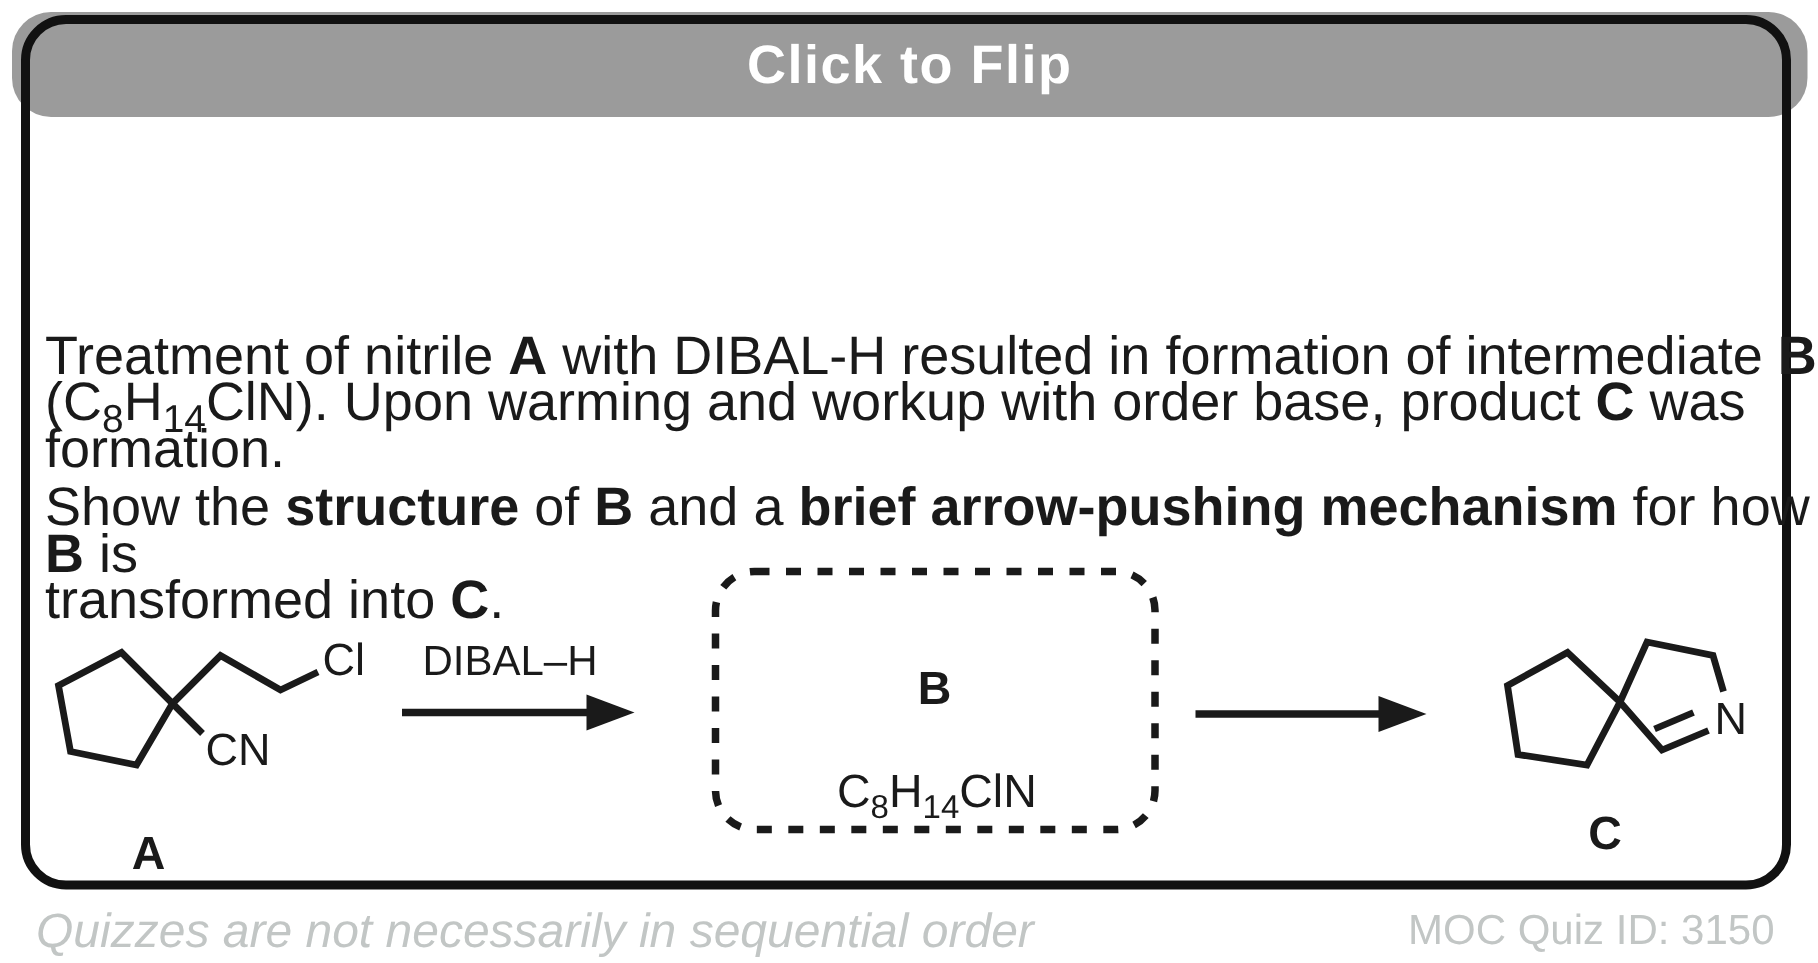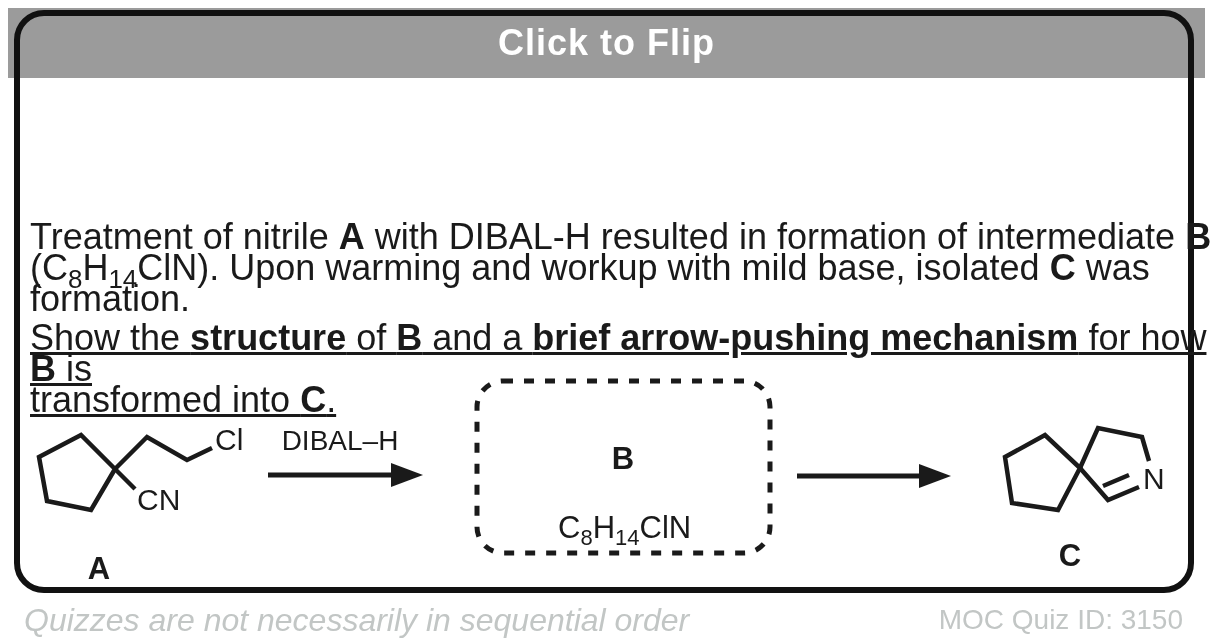--- a/index.html
+++ b/index.html
@@ -2,34 +2,34 @@
 <html><head>
 <meta charset="utf-8">
 <style>
   html,body{margin:0;padding:0;background:#ffffff;}
   .stage{
     position:relative;width:1212px;height:642px;background:#ffffff;overflow:hidden;
     font-family:"Liberation Sans","DejaVu Sans",sans-serif;color:#1a1a1a;
   }
   .banner{
     position:absolute;left:8px;top:8px;width:1197px;height:70px;background:#9b9b9b;
-    display:flex;align-items:center;justify-content:center;z-index:1;cursor:pointer;
+    display:flex;align-items:center;justify-content:center;z-index:1;cursor:pointer;border-radius:26px;
   }
   .banner span{
     color:#ffffff;font-size:36px;font-weight:600;letter-spacing:1px;
   }
   .card{
     position:absolute;left:14px;top:10px;width:1180px;height:583px;box-sizing:border-box;
     border:6px solid #111111;border-radius:30px;background:transparent;z-index:2;cursor:pointer;
   }
   .para{
     position:absolute;left:30px;z-index:3;font-size:36px;line-height:31px;color:#1a1a1a;
   }
   .para.p1{top:221px;}
-  .para.p2{top:322px;text-decoration:underline;}
+  .para.p2{top:322px;}
   .para sub{font-size:0.72em;line-height:0;}
   .scheme{position:absolute;left:0;top:0;z-index:3;}
   .footer-note{
     position:absolute;left:24px;top:602px;font-size:32px;font-style:italic;color:#c2c6c5;z-index:1;
   }
   .footer-id{
     position:absolute;right:29px;top:604px;font-size:28px;color:#c2c6c5;z-index:1;
   }
   .bond{stroke:#1a1a1a;stroke-width:4.5;fill:none;}
   .arrowline{stroke:#1a1a1a;stroke-width:5;fill:none;}
@@ -45,21 +45,21 @@
 <div class="stage">
 
   <div class="banner">
     <span>Click to Flip</span>
   </div>
 
   <div class="card"></div>
 
   <div class="para p1">
       <div><span>Treatment of nitrile </span><span style="font-weight: 700;">A</span><span> with DIBAL-H resulted in formation of intermediate </span><span style="font-weight: 700;">B</span></div>
-      <div><span>(C</span><sub>8</sub><span>H</span><sub>14</sub><span>ClN). Upon warming and workup with mild base, isolated </span><span style="font-weight: 700;">C</span><span> was formation.</span></div>
+      <div><span>(C</span><sub>8</sub><span>H</span><sub>14</sub><span>ClN). Upon warming and workup with order base, product </span><span style="font-weight: 700;">C</span><span> was formation.</span></div>
     </div>
   <div class="para p2">
       <div><span>Show the </span><span style="font-weight: 700;">structure</span><span> of </span><span style="font-weight: 700;">B</span><span> and a </span><span style="font-weight: 700;">brief arrow-pushing mechanism</span><span> for how </span><span style="font-weight: 700;">B</span><span> is</span></div>
       <div><span>transformed into </span><span style="font-weight: 700;">C</span><span>.</span></div>
     </div>
 
   <svg class="scheme" width="1212" height="642" viewBox="0 0 1212 642">
 
     <g>
       <path class="bond" d="M115,469 L81,435 L39,457 L47,501 L91,510 Z"></path>

